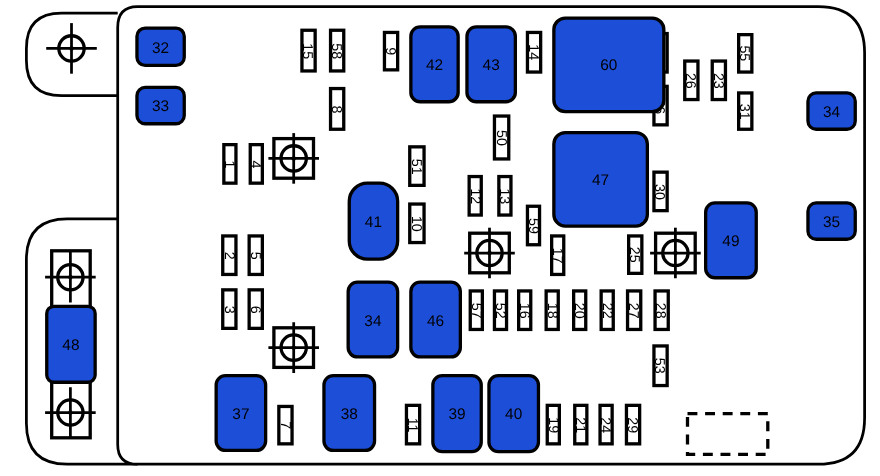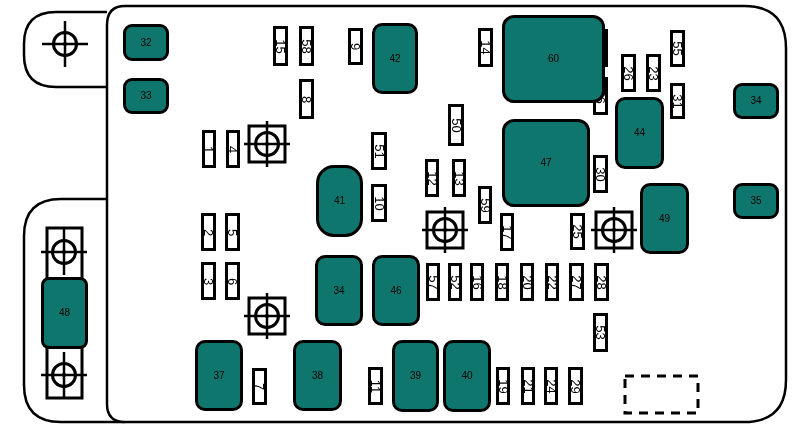--- a/index.html
+++ b/index.html
@@ -3,22 +3,22 @@
 <meta charset="utf-8">
 <style>
   html,body{margin:0;padding:0;background:#ffffff;}
   #canvas{position:relative;width:800px;height:433px;background:#ffffff;overflow:hidden;
           font-family:"Liberation Sans",sans-serif;color:#000;}
   #graphics{position:absolute;left:0;top:0;}
   #components{position:absolute;left:0;top:0;width:800px;height:433px;}
   .fuse{position:absolute;box-sizing:border-box;border:3px solid #000;background:#fff;
         display:flex;align-items:center;justify-content:center;}
   .fuse span{transform:rotate(90deg);font-size:13px;line-height:1;white-space:nowrap;}
-  .relay{position:absolute;box-sizing:border-box;border:3px solid #000;background:#0f766e;
-         display:flex;align-items:center;justify-content:center;font-size:10px;line-height:1;}
+  .relay{position:absolute;box-sizing:border-box;border:3px solid #000;background:#1d4ed8;
+         display:flex;align-items:center;justify-content:center;font-size:14px;line-height:1;}
 </style>
 </head>
 <body>
 
 <div id="canvas">
   <svg id="graphics" width="800" height="433" viewBox="0 0 800 433">
     <path d="M 107,12 H 56 Q 24,12 24,44 V 55 Q 24,87 56,87 H 107" fill="#ffffff" stroke="#000000" stroke-width="2.5"></path>
     <path d="M 107,199 H 61 Q 24,199 24,236 V 385 Q 24,422 61,422 H 125" fill="#ffffff" stroke="#000000" stroke-width="2.5"></path>
     <path d="M 125,6 H 744 Q 786,6 786,48 V 380 Q 786,422 744,422 H 125 Q 107,422 107,404 V 25 Q 107,6 125,6 Z" fill="#ffffff" stroke="#000000" stroke-width="2.5"></path>
     <g id="dynamic-graphics">
@@ -198,25 +198,25 @@
       </div>
       <div class="relay" style="left: 123px; top: 24px; width: 46px; height: 37px; border-radius: 9px;">
         <span>32</span>
       </div>
       <div class="relay" style="left: 123px; top: 78px; width: 46px; height: 36px; border-radius: 9px;">
         <span>33</span>
       </div>
       <div class="relay" style="left: 372px; top: 23px; width: 46px; height: 71px; border-radius: 10px;">
         <span>42</span>
       </div>
+      <div class="relay" style="left: 423px; top: 23px; width: 47px; height: 71px; border-radius: 10px;">
+        <span>43</span>
+      </div>
       <div class="relay" style="left: 502px; top: 15px; width: 103px; height: 88px; border-radius: 12px;">
         <span>60</span>
-      </div>
-      <div class="relay" style="left: 615px; top: 97px; width: 49px; height: 72px; border-radius: 10px;">
-        <span>44</span>
       </div>
       <div class="relay" style="left: 733px; top: 83px; width: 46px; height: 36px; border-radius: 9px;">
         <span>34</span>
       </div>
       <div class="relay" style="left: 502px; top: 119px; width: 88px; height: 88px; border-radius: 12px;">
         <span>47</span>
       </div>
       <div class="relay" style="left: 640px; top: 183px; width: 49px; height: 71px; border-radius: 10px;">
         <span>49</span>
       </div>

